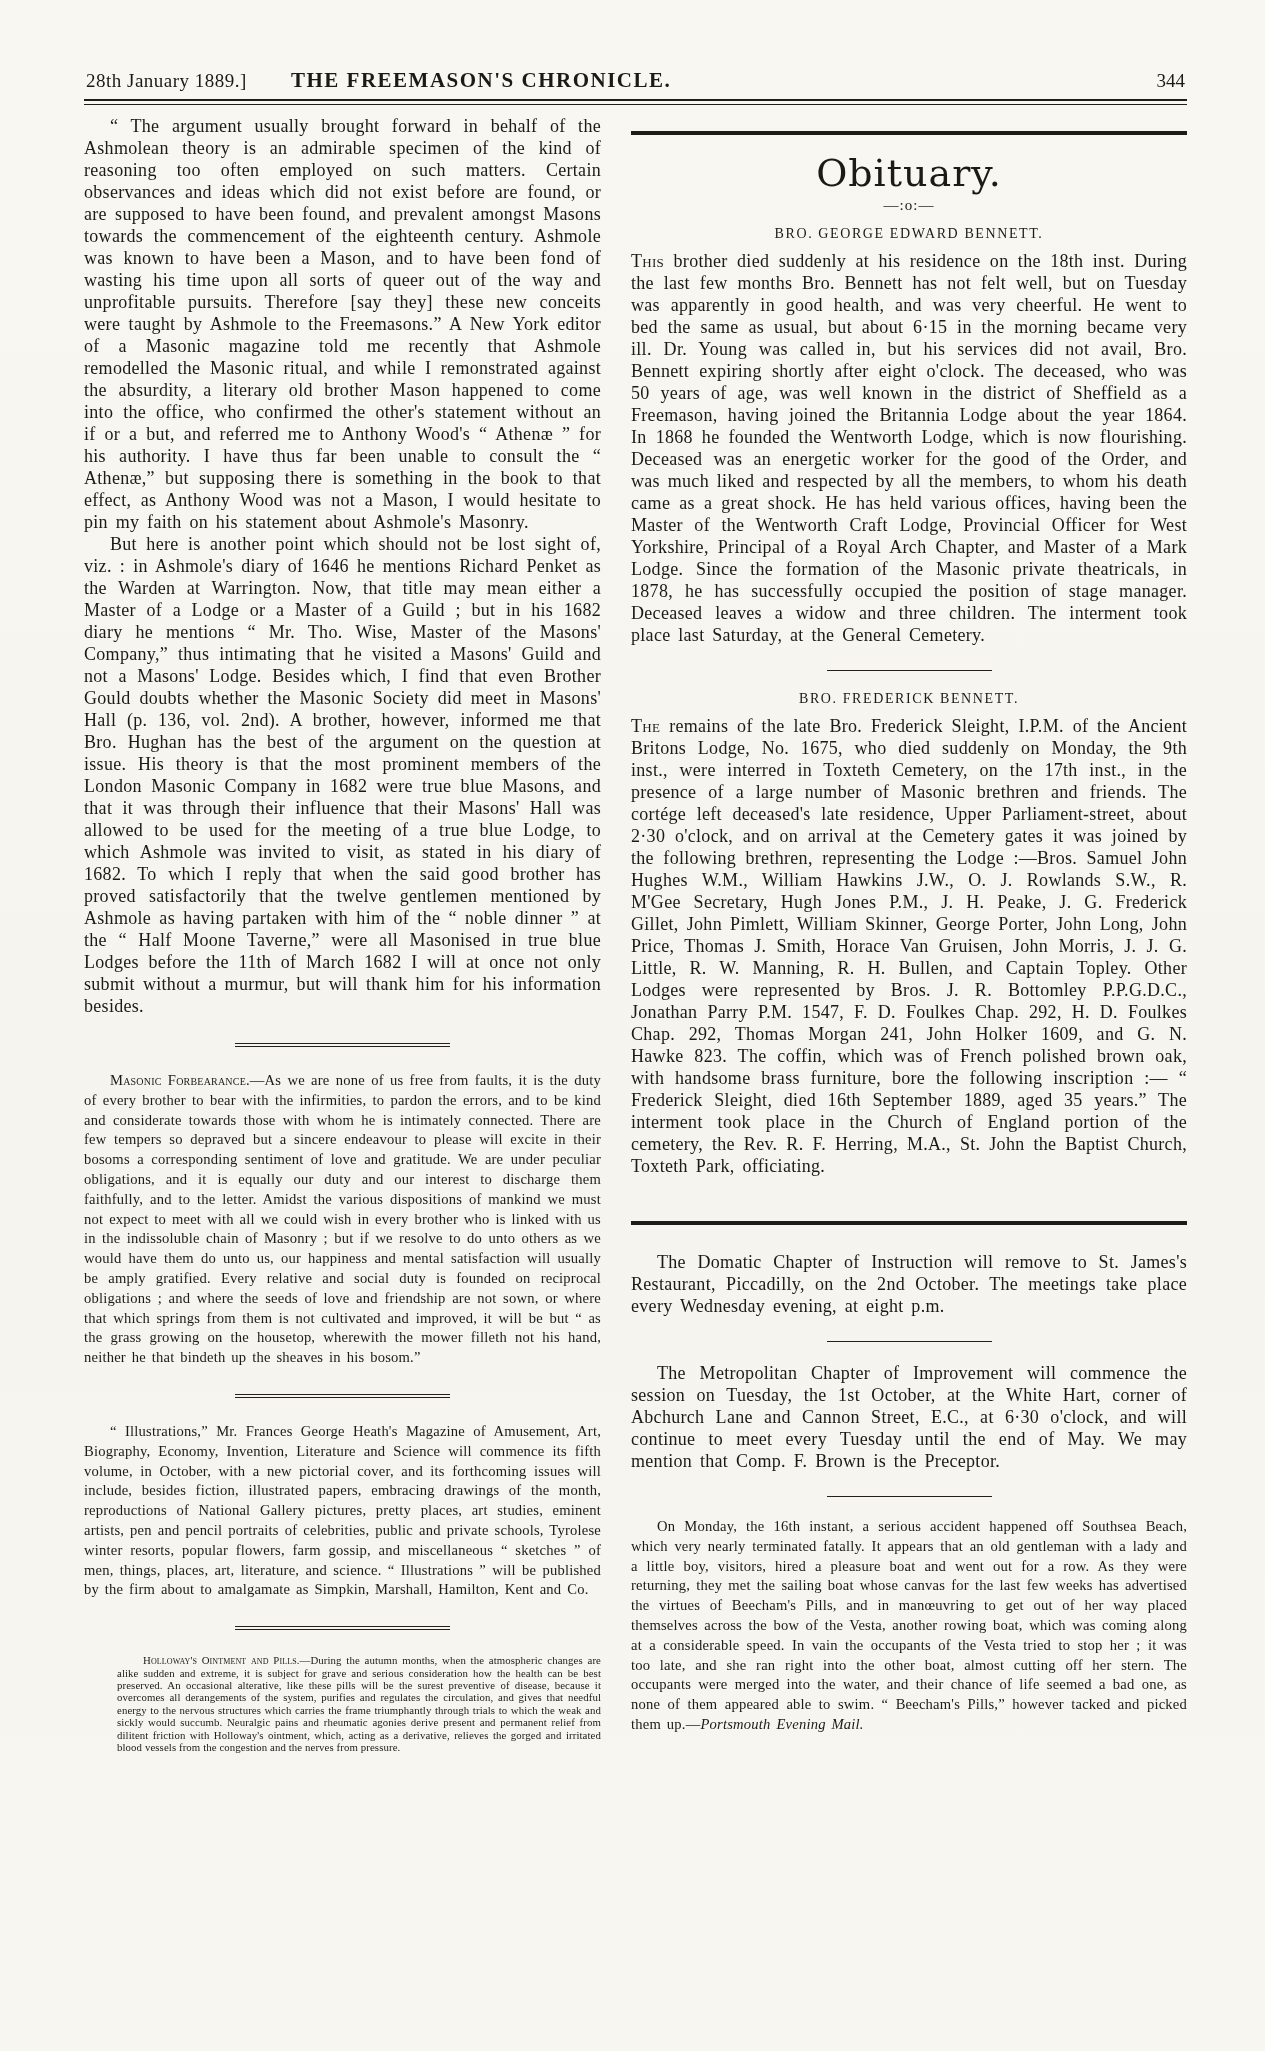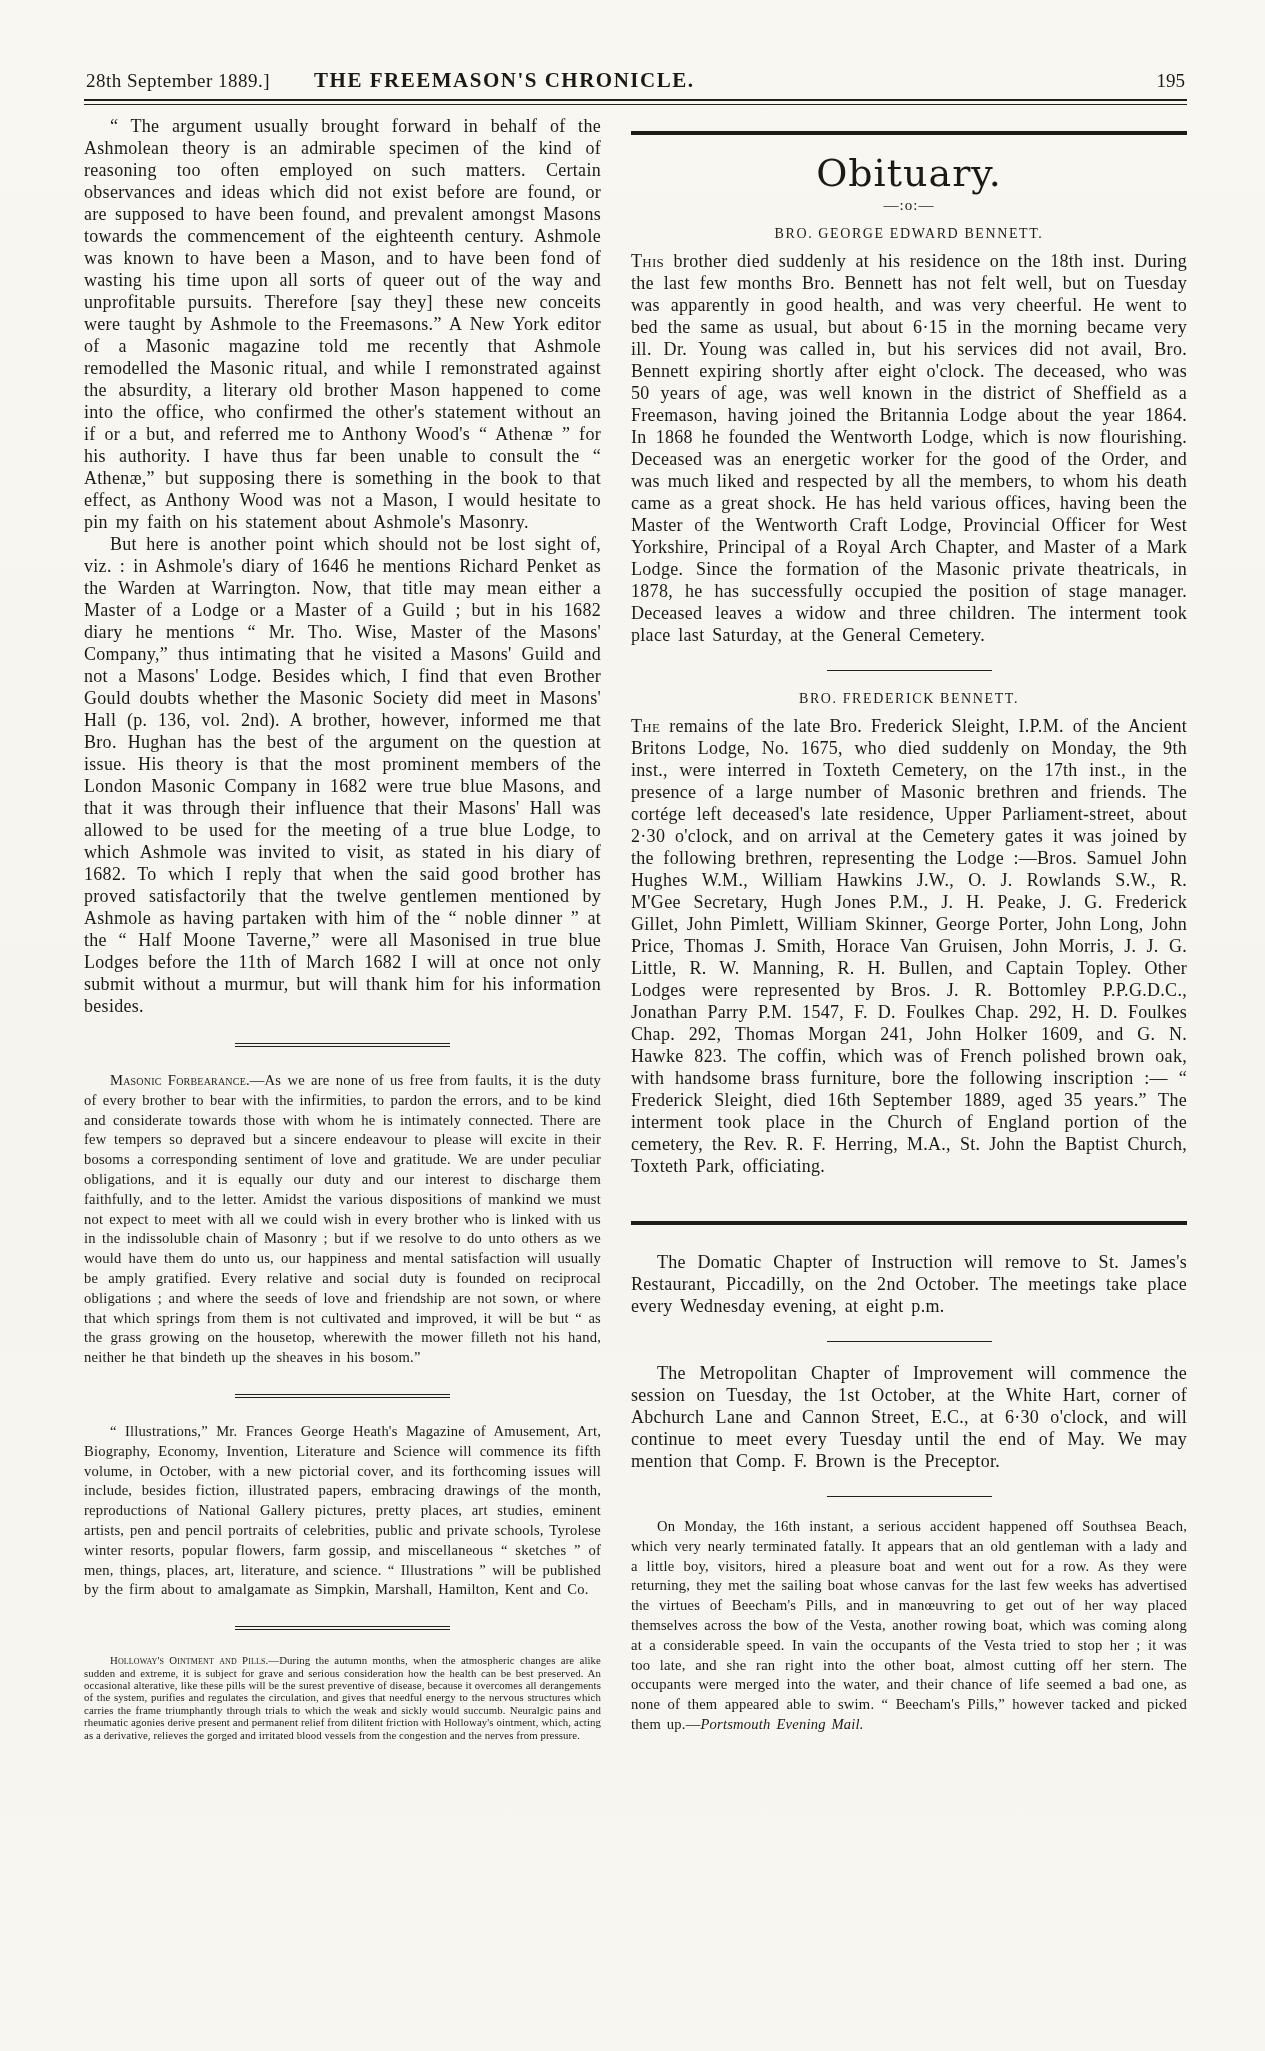--- a/index.html
+++ b/index.html
@@ -82,20 +82,21 @@
     line-height: 19.8px;
     text-align: justify;
     letter-spacing: 0.2px;
     word-spacing: 2px;
   }
   .tiny-text {
     font-size: 10.8px;
     line-height: 12.4px;
     text-align: justify;
     letter-spacing: 0.1px;
+    margin-left: 33px;
   }
   .sc { font-variant: small-caps; }
   .signature {
     font-size: 18px;
     line-height: 22px;
     margin-top: 10px;
     text-indent: 26px;
     letter-spacing: 0.3px;
   }
   
@@ -142,23 +143,23 @@
   }
   .attribution { font-style: italic; }
   .sp-top { margin-top: 14px; }
 </style>
 </head>
 <body>
 
 <div class="page">
 
   <header class="masthead">
-    <span class="date">28th September 1889.]</span>
+    <span class="date">28th January 1889.]</span>
     <span class="title">THE FREEMASON'S CHRONICLE.</span>
-    <span class="pageno">195</span>
+    <span class="pageno">344</span>
   </header>
   <div class="head-rule"></div>
 
   <div class="columns">
 
     <div class="col left">
       <p class="body-text indent">“ The argument usually brought forward in behalf of the Ashmolean theory is an admirable specimen of the kind of reasoning too often employed on such matters. Certain observances and ideas which did not exist before are found, or are supposed to have been found, and prevalent amongst Masons towards the commencement of the eighteenth century. Ashmole was known to have been a Mason, and to have been fond of wasting his time upon all sorts of queer out of the way and unprofitable pursuits. Therefore [say they] these new conceits were taught by Ashmole to the Freemasons.” A New York editor of a Masonic magazine told me recently that Ashmole remodelled the Masonic ritual, and while I remonstrated against the absurdity, a literary old brother Mason happened to come into the office, who confirmed the other's statement without an if or a but, and referred me to Anthony Wood's “ Athenæ ” for his authority. I have thus far been unable to consult the “ Athenæ,” but supposing there is something in the book to that effect, as Anthony Wood was not a Mason, I would hesitate to pin my faith on his statement about Ashmole's Masonry.</p>
       <p class="body-text indent">But here is another point which should not be lost sight of, viz. : in Ashmole's diary of 1646 he mentions Richard Penket as the Warden at Warrington. Now, that title may mean either a Master of a Lodge or a Master of a Guild ; but in his 1682 diary he mentions “ Mr. Tho. Wise, Master of the Masons' Company,” thus intimating that he visited a Masons' Guild and not a Masons' Lodge. Besides which, I find that even Brother Gould doubts whether the Masonic Society did meet in Masons' Hall (p. 136, vol. 2nd). A brother, however, informed me that Bro. Hughan has the best of the argument on the question at issue. His theory is that the most prominent members of the London Masonic Company in 1682 were true blue Masons, and that it was through their influence that their Masons' Hall was allowed to be used for the meeting of a true blue Lodge, to which Ashmole was invited to visit, as stated in his diary of 1682. To which I reply that when the said good brother has proved satisfactorily that the twelve gentlemen mentioned by Ashmole as having partaken with him of the “ noble dinner ” at the “ Half Moone Taverne,” were all Masonised in true blue Lodges before the 11th of March 1682 I will at once not only submit without a murmur, but will thank him for his information besides.</p>
 
       <div class="divider-double"></div>

